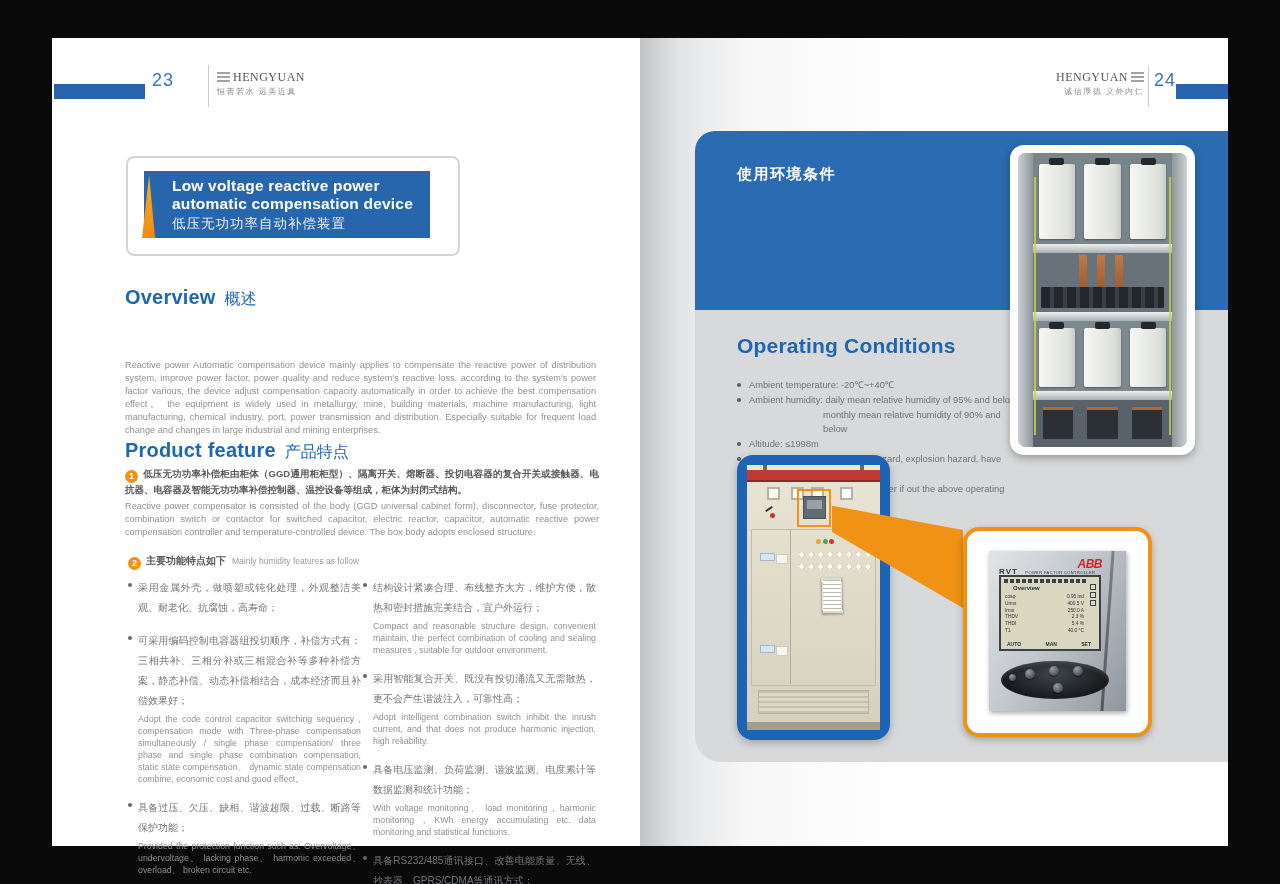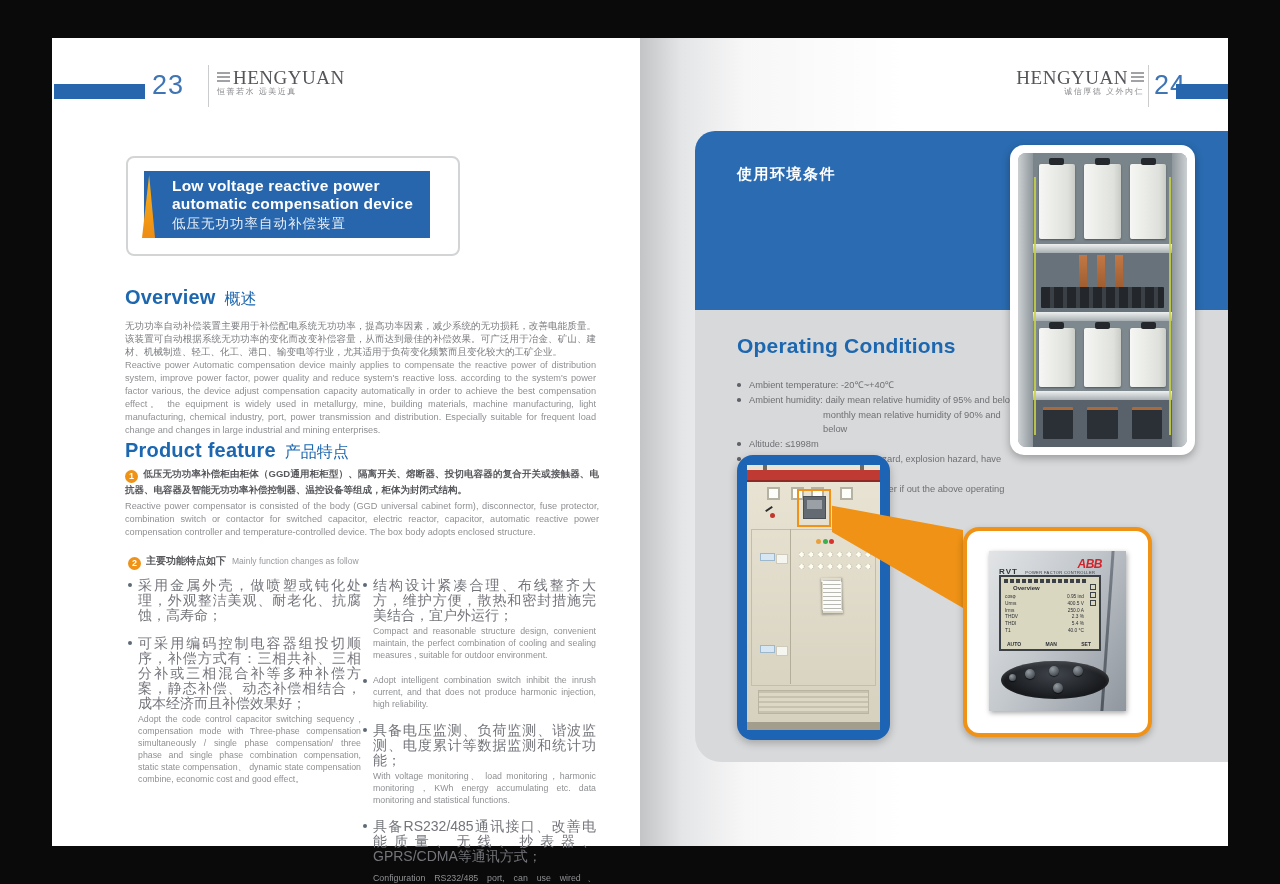--- a/index.html
+++ b/index.html
@@ -9,30 +9,30 @@
     font-family:"Liberation Sans", sans-serif;
     -webkit-font-smoothing:antialiased;
   }
   
   .page-left{position:absolute;left:52px;top:38px;width:588px;height:808px;background:#ffffff;}
   .page-right{position:absolute;left:640px;top:38px;width:588px;height:808px;
     background:linear-gradient(90deg,#c3c4c6 0%,#e4e5e6 7%,#f7f7f8 18%,#ffffff 45%);}
   
   .lp-bar{position:absolute;left:2px;top:46px;width:91px;height:15px;background:#2766ad;}
   .rp-bar{position:absolute;left:536px;top:46px;width:52px;height:15px;background:#2766ad;}
-  .pagenum{position:absolute;top:32px;font-size:27px;color:#3f74b5;letter-spacing:1px;}
+  .pagenum{position:absolute;top:32px;font-size:18px;color:#3f74b5;letter-spacing:1px;}
   .lp-num{left:100px;} .rp-num{left:514px;}
   .hdr-div{position:absolute;top:27px;width:1px;height:42px;background:#cbcccd;}
   .lp-div{left:156px;} .rp-div{left:508px;}
   .logo{position:absolute;top:34px;}
   .lp-logo{left:165px;} .rp-logo{right:84px;text-align:right;}
   .logo-row{display:flex;align-items:flex-end;gap:3px;}
   .rp-logo .logo-row{justify-content:flex-end;}
   .logo-mark{width:13px;height:11px;background:repeating-linear-gradient(180deg,#8a8b8f 0 2px,transparent 2px 4px);opacity:.8;}
-  .logo-name{font-family:"Liberation Serif", serif;font-size:19px;color:#55565a;letter-spacing:.5px;line-height:11px;}
+  .logo-name{font-family:"Liberation Serif", serif;font-size:12px;color:#55565a;letter-spacing:.5px;line-height:11px;}
   .logo-slogan{font-size:8px;color:#8a8b8f;letter-spacing:1.5px;margin-top:3px;}
   
   .bracket{position:absolute;left:74px;top:118px;width:330px;height:96px;border:2px solid #d3d4d5;border-radius:8px;background:transparent;}
   .banner{position:absolute;left:92px;top:133px;width:286px;height:67px;background:#2766ad;}
   .banner-wedge{position:absolute;left:90px;top:137px;width:13px;height:63px;
     background:linear-gradient(#f9b21a,#ee8c14);clip-path:polygon(55% 0,100% 100%,0 100%);}
   .banner-text{position:absolute;left:120px;top:139px;width:260px;}
   .banner-l1,.banner-l2{font-size:15.5px;font-weight:bold;color:#ffffff;line-height:18px;letter-spacing:.2px;}
   .banner-l3{font-size:13.5px;color:#eaf0f8;margin-top:2px;letter-spacing:1px;}
   
@@ -46,21 +46,21 @@
   .t-cnb{font-size:9.5px;line-height:14px;color:#57585c;font-weight:bold;}
   .num-circle{display:inline-flex;align-items:center;justify-content:center;width:13px;height:13px;border-radius:50%;
     background:#ef9215;color:#fff;font-size:9px;font-weight:bold;margin-right:5px;vertical-align:-2px;}
   .feat-hdr{position:absolute;left:76px;top:516px;font-size:10px;}
   .feat-hdr .cnb{font-weight:bold;color:#55565a;}
   .feat-hdr .en{font-size:8.5px;color:#989a9d;margin-left:6px;}
   .col{position:absolute;top:540px;width:233px;}
   .col-l{left:76px;} .col-r{left:311px;}
   .bullet{position:relative;padding-left:10px;margin-bottom:13px;}
   .bullet::before{content:"";position:absolute;left:0;top:5px;width:4px;height:4px;border-radius:50%;background:#5e6a77;}
-  .b-cn{font-size:14px;line-height:15px;color:#74757b;text-align:justify;}
+  .b-cn{font-size:10px;line-height:20px;color:#74757b;text-align:justify;}
   .b-en{font-size:8.8px;line-height:12px;color:#8f9093;text-align:justify;margin-top:2px;}
   
   .blue-panel{position:absolute;left:55px;top:93px;width:533px;height:179px;background:#2a6bb1;border-top-left-radius:20px;}
   .gray-panel{position:absolute;left:55px;top:272px;width:533px;height:452px;background:#d8d9da;border-bottom-left-radius:26px;}
   .env-head{position:absolute;left:97px;top:127px;color:#ffffff;font-size:15px;font-weight:bold;letter-spacing:1.5px;}
   .env-list{position:absolute;left:97px;top:164px;width:252px;color:#ffffff;font-size:9.5px;line-height:15px;}
   .env-item{position:relative;padding-left:12px;margin-bottom:1px;}
   .env-item::before{content:"";position:absolute;left:0;top:5px;width:3.5px;height:3.5px;border-radius:50%;background:#ffffff;}
   .env-sub{padding-left:60px;margin-bottom:1px;}
   .note-row{display:flex;align-items:flex-start;gap:4px;padding-left:12px;margin-top:2px;}
@@ -181,52 +181,56 @@
   <div class="banner-text">
     <div class="banner-l1">Low voltage reactive power</div>
     <div class="banner-l2">automatic compensation device</div>
     <div class="banner-l3">低压无功功率自动补偿装置</div>
   </div>
 
   <div class="sec-head" style="left:73px;top:248px;">
     <span class="sec-en">Overview</span>
     <span class="sec-cn">概述</span>
   </div>
-  <div class="para t-cn" style="left:73px;top:281px;">无功功率自动补偿装置主要用于补偿配电系统无功功率，提高功率因素，减少系统的无功损耗，改善电能质量。该装置可自动根据系统无功功率的变化而改变补偿容量，从而达到最佳的补偿效果。可广泛用于冶金、矿山、建材、机械制造、轻工、化工、港口、输变电等行业，尤其适用于负荷变化频繁而且变化较大的工矿企业。</div>
   <div class="para t-en" style="left:73px;top:321px;">Reactive power Automatic compensation device mainly applies to compensate the reactive power of distribution system, improve power factor, power quality and reduce system's reactive loss. according to the system's power factor various, the device adjust compensation capacity automatically in order to achieve the best compensation effect。 the equipment is widely used in metallurgy, mine, building materials, machine manufacturing, light manufacturing, chemical industry, port, power transmission and distribution. Especially suitable for frequent load change and changes in large industrial and mining enterprises.</div>
 
   <div class="sec-head" style="left:73px;top:401px;">
     <span class="sec-en">Product feature</span>
     <span class="sec-cn">产品特点</span>
   </div>
   <div class="para" style="left:73px;top:429px;width:474px;">
     <p class="t-cnb" style="margin:0;"><span class="num-circle">1</span><span>低压无功功率补偿柜由柜体（GGD通用柜柜型）、隔离开关、熔断器、投切电容器的复合开关或接触器、电抗器、电容器及智能无功功率补偿控制器、温控设备等组成，柜体为封闭式结构。</span></p>
     <p class="t-en" style="margin:3px 0 0 0;">Reactive power compensator is consisted of the body (GGD universal cabinet form), disconnector, fuse protector, combination switch or contactor for switched capacitor, electric reactor, capacitor, automatic reactive power compensation controller and temperature-controlled device. The box body adopts enclosed structure.</p>
   </div>
 
   <div class="feat-hdr">
-    <span class="num-circle">2</span><span class="cnb">主要功能特点如下</span><span class="en">Mainly function changes as follow</span>
+    <span class="num-circle">2</span><span class="cnb">主要功能特点如下</span><span class="en">Mainly humidity features as follow</span>
   </div>
 
   <div class="col col-l">
     <div class="bullet">
       <div class="b-cn">采用金属外壳，做喷塑或钝化处理，外观整洁美观、耐老化、抗腐蚀，高寿命；</div>
     </div>
     <div class="bullet">
       <div class="b-cn">可采用编码控制电容器组投切顺序，补偿方式有：三相共补、三相分补或三相混合补等多种补偿方案，静态补偿、动态补偿相结合，成本经济而且补偿效果好；</div>
       <div class="b-en">Adopt the code control capacitor switching sequency , compensation mode with Three-phase compensation simultaneously / single phase compensation/ three phase and single phase combination compensation, static state compensation、 dynamic state compensation combine, economic cost and good effect。</div>
     </div>
+    <div class="bullet">
+      <div class="b-cn">具备过压、欠压、缺相、谐波超限、过载、断路等保护功能；</div>
+      <div class="b-en">Provided the protection function such as: Overvoltage、 undervoltage、 lacking phase、 harmonic exceeded、 overload、 broken circuit etc.</div>
+    </div>
   </div>
 
   <div class="col col-r">
     <div class="bullet">
       <div class="b-cn">结构设计紧凑合理、布线整齐大方，维护方便，散热和密封措施完美结合，宜户外运行；</div>
       <div class="b-en">Compact and reasonable structure design, convenient maintain, the perfect combination of cooling and sealing measures , suitable for outdoor environment.</div>
     </div>
     <div class="bullet">
+      <div class="b-cn">采用智能复合开关、既没有投切涌流又无需散热，更不会产生谐波注入，可靠性高；</div>
       <div class="b-en">Adopt intelligent combination switch inhibit the inrush current, and that does not produce harmonic injection, high reliability.</div>
     </div>
     <div class="bullet">
       <div class="b-cn">具备电压监测、负荷监测、谐波监测、电度累计等数据监测和统计功能；</div>
       <div class="b-en">With voltage monitoring、 load monitoring，harmonic monitoring，KWh energy accumulating etc. data monitoring and statistical functions.</div>
     </div>
     <div class="bullet">
       <div class="b-cn">具备RS232/485通讯接口、改善电能质量、无线、抄表器、GPRS/CDMA等通讯方式；</div>
       <div class="b-en" style="margin-top:8px;">Configuration RS232/485 port, can use wired、wireless、meter reader、GPRS/CDMA etc. communication mode.</div>
     </div>

